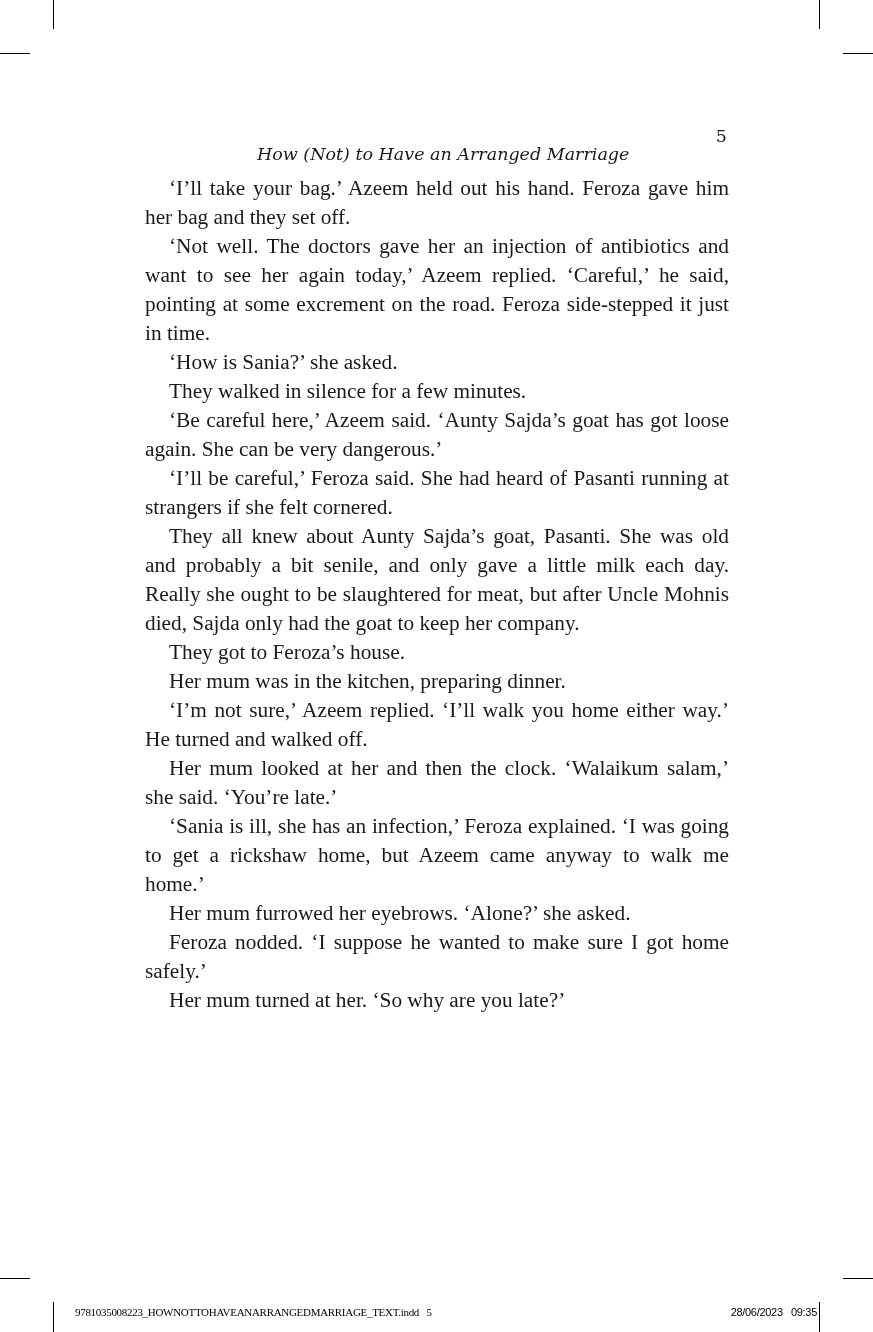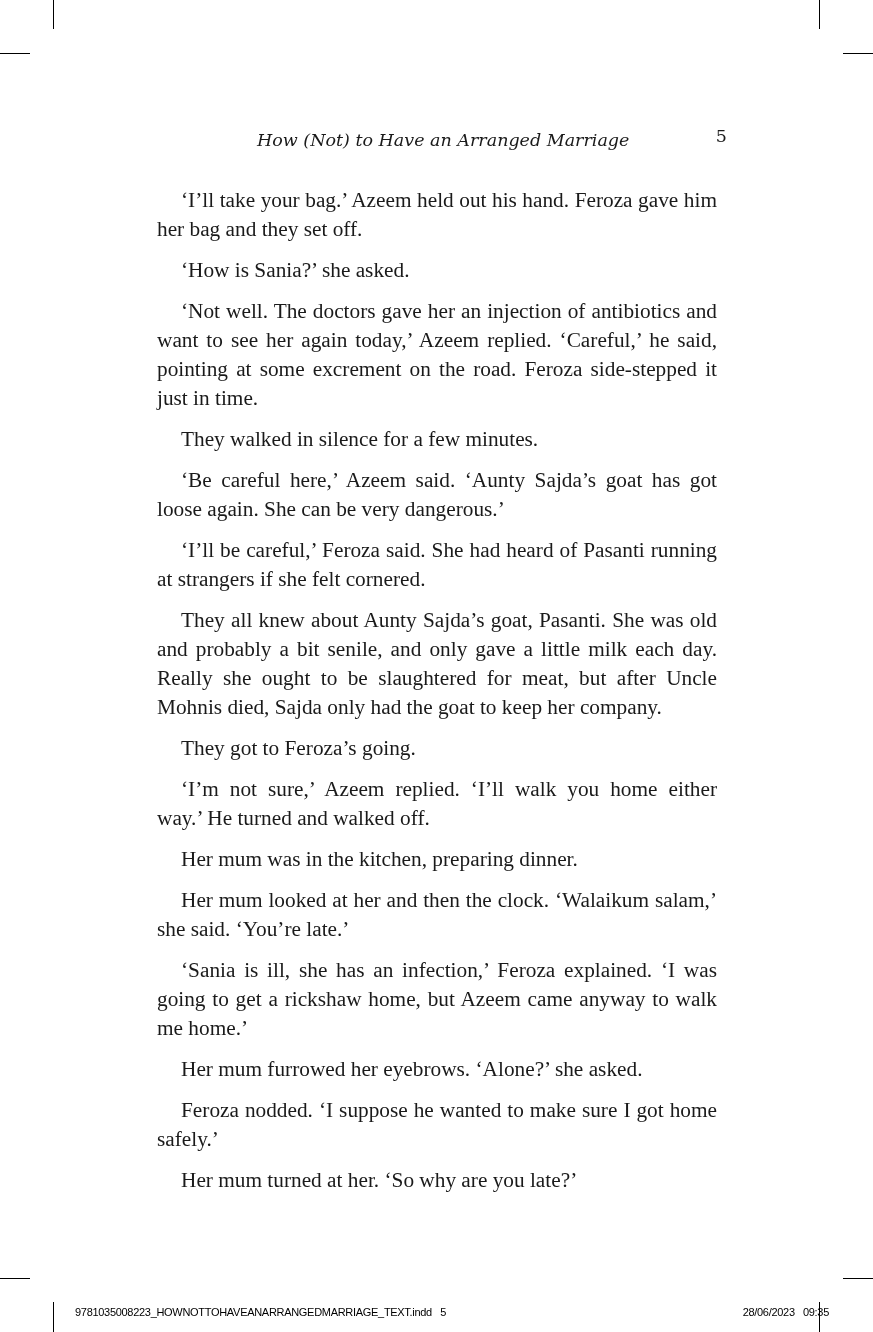--- a/index.html
+++ b/index.html
@@ -2,27 +2,27 @@
 <html><head>
 <meta charset="utf-8">
 <style>
   html, body { margin: 0; padding: 0; background: #ffffff; }
   body { width: 873px; height: 1332px; position: relative; overflow: hidden; }
   .mark { position: absolute; background: #000; }
   .running-head {
     position: absolute; left: 145px; width: 584px; top: 126px; height: 28px;
     font-family: "DejaVu Serif", serif; font-style: italic; font-size: 17.5px; color: #1a1a1a;
   }
-  .running-head .title { position: absolute; left: 112px; top: 4px; white-space: nowrap; }
+  .running-head .title { position: absolute; left: 112px; top: 18px; white-space: nowrap; }
   .running-head .folio { position: absolute; right: 2px; top: 0; font-style: normal; }
   .body-text {
     position: absolute; left: 145px; top: 174px; width: 584px;
     font-family: "Liberation Serif", serif; font-size: 21.3px; line-height: 29px; color: #1a1a1a;
   }
-  .body-text p { margin: 12px; text-indent: 24px; text-align: justify; }
+  .body-text p { margin: 0; text-indent: 24px; text-align: justify; }
   .body-text p.last-line-justify { text-align-last: justify; }
   .slug {
     position: absolute; top: 1306px; font-family: "Liberation Sans", sans-serif;
     font-size: 11px; color: #000; letter-spacing: -0.3px; white-space: nowrap;
   }
 </style>
 </head>
 <body>
 
 <div class="mark" style="left:53px;top:0;width:1px;height:29px;"></div>
@@ -34,30 +34,30 @@
 <div class="mark" style="left:843px;top:1278px;width:30px;height:1px;"></div>
 <div class="mark" style="left:819px;top:1302px;width:1px;height:30px;"></div>
 
 <div class="running-head">
   <span class="title">How (Not) to Have an Arranged Marriage</span>
   <span class="folio">5</span>
 </div>
 
 <div class="body-text">
   <p>‘I’ll take your bag.’ Azeem held out his hand. Feroza gave him her bag and they set off.</p>
+  <p>‘Not well. The doctors gave her an injection of antibiotics and want to see her again today,’ Azeem replied. ‘Careful,’ he said, pointing at some excrement on the road. Feroza side-stepped it just in time.</p>
   <p>‘How is Sania?’ she asked.</p>
-  <p>‘Not well. The doctors gave her an injection of antibiotics and want to see her again today,’ Azeem replied. ‘Careful,’ he said, pointing at some excrement on the road. Feroza side-stepped it just in time.</p>
   <p>They walked in silence for a few minutes.</p>
   <p>‘Be careful here,’ Azeem said. ‘Aunty Sajda’s goat has got loose again. She can be very dangerous.’</p>
   <p>‘I’ll be careful,’ Feroza said. She had heard of Pasanti running at strangers if she felt cornered.</p>
   <p>They all knew about Aunty Sajda’s goat, Pasanti. She was old and probably a bit senile, and only gave a little milk each day. Really she ought to be slaughtered for meat, but after Uncle Mohnis died, Sajda only had the goat to keep her company.</p>
-  <p>They got to Feroza’s going.</p>
+  <p>They got to Feroza’s house.</p>
+  <p>Her mum was in the kitchen, preparing dinner.</p>
   <p>‘I’m not sure,’ Azeem replied. ‘I’ll walk you home either way.’ He turned and walked off.</p>
-  <p>Her mum was in the kitchen, preparing dinner.</p>
   <p>Her mum looked at her and then the clock. ‘Walaikum salam,’ she said. ‘You’re late.’</p>
   <p>‘Sania is ill, she has an infection,’ Feroza explained. ‘I was going to get a rickshaw home, but Azeem came anyway to walk me home.’</p>
   <p>Her mum furrowed her eyebrows. ‘Alone?’ she asked.</p>
   <p>Feroza nodded. ‘I suppose he wanted to make sure I got home safely.’</p>
   <p>Her mum turned at her. ‘So why are you late?’</p>
 </div>
 
-<div class="slug" style="left:75px; white-space:pre;">9781035008223_HOWNOTTOHAVEANARRANGEDMARRIAGE_TEXT.indd   5</div>
-<div class="slug" style="right:44px; white-space:pre;margin-left:16px;">28/06/2023   09:35</div>
+<div class="slug" style="left:75px; white-space:pre;font-family:Liberation Serif, serif;">9781035008223_HOWNOTTOHAVEANARRANGEDMARRIAGE_TEXT.indd   5</div>
+<div class="slug" style="right:56px; white-space:pre;margin-left:16px;">28/06/2023   09:35</div>
 
 </body></html>

